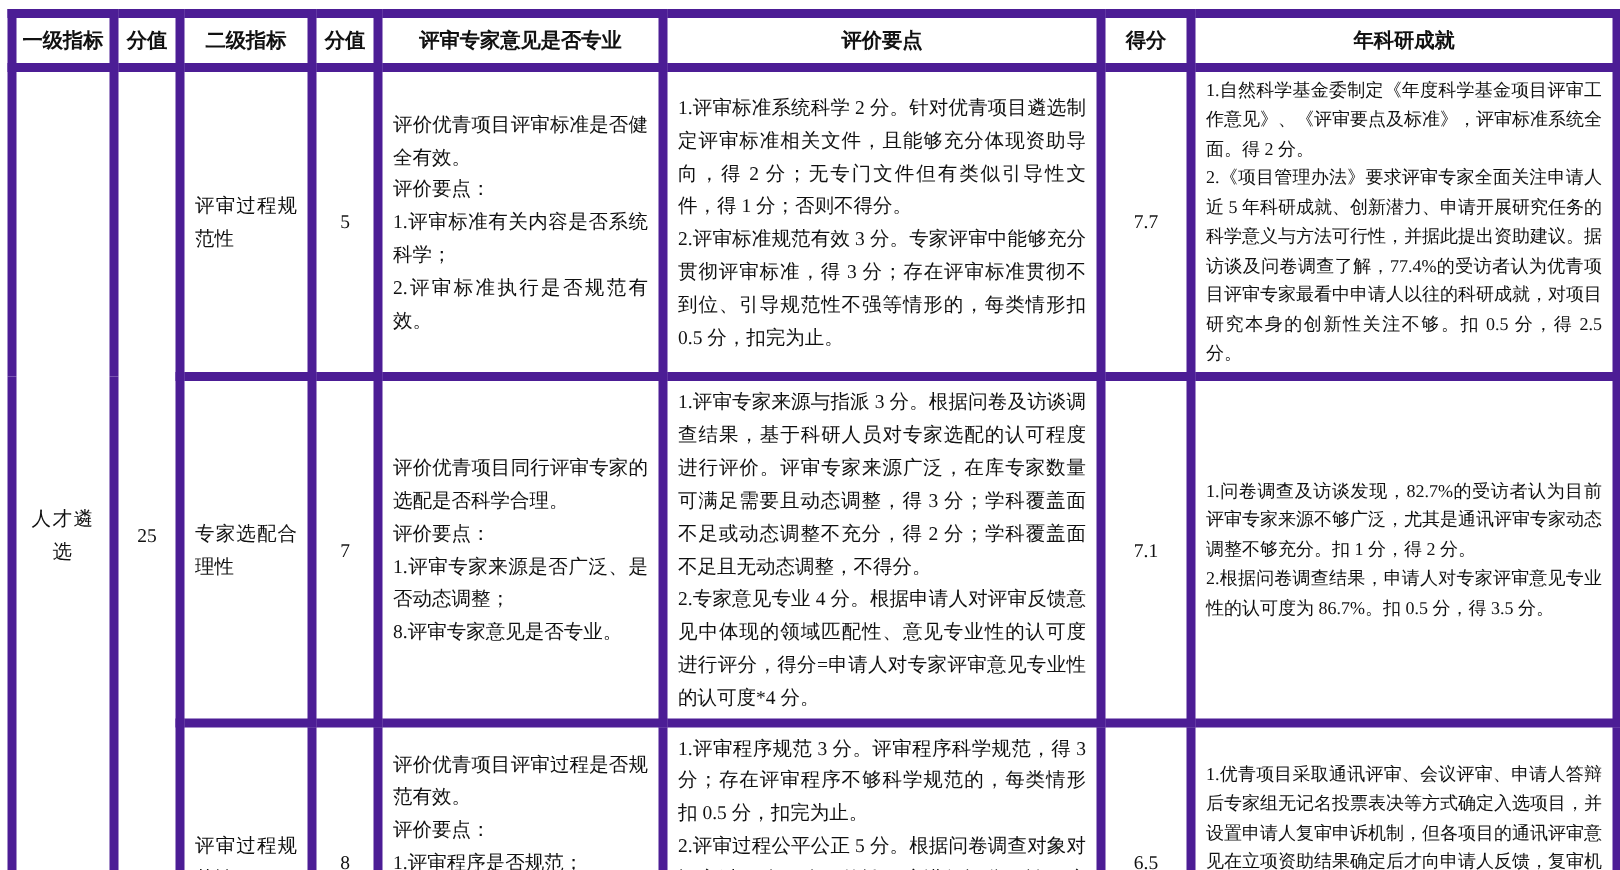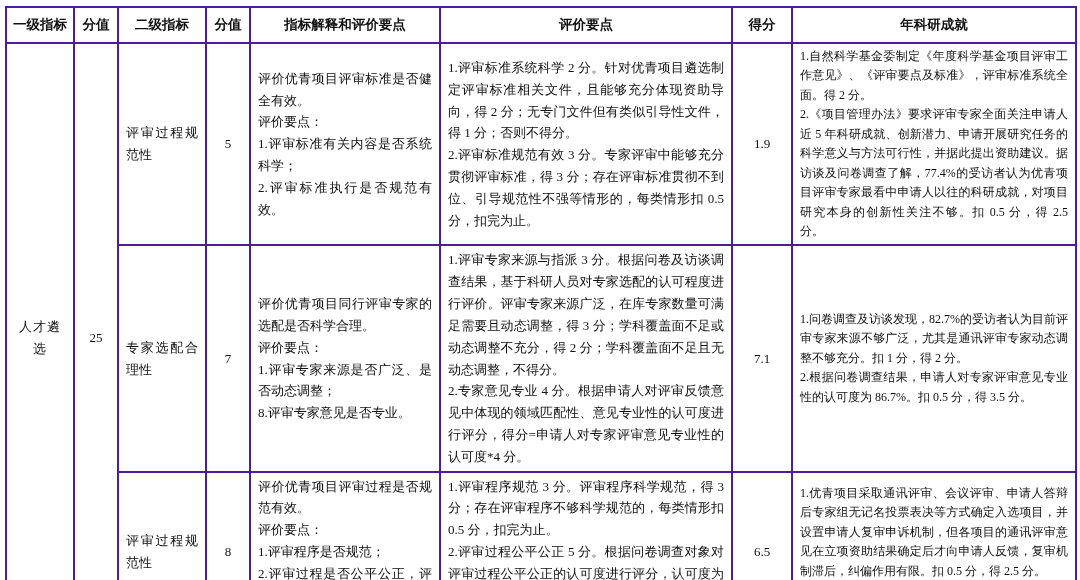--- a/index.html
+++ b/index.html
@@ -21,21 +21,21 @@
     box-sizing: border-box;
     padding: 6px 5px 5px 5px;
   }
   table.eval {
     border-collapse: collapse;
     width: 1070px;
     table-layout: fixed;
     background: #fff;
   }
   .eval th, .eval td {
-    border: 2px solid #4c1d95;
+    border: 6px solid #4c1d95;
     box-sizing: border-box;
     font-size: 13px;
     line-height: 1.68;
     padding: 3px 7px;
     vertical-align: middle;
     word-break: break-all;
   }
   .eval th {
     font-weight: bold;
     text-align: center;
@@ -80,39 +80,39 @@
       <col style="width:292px">
       <col style="width:60px">
       <col style="width:284px">
     </colgroup>
     <thead>
       <tr>
         <th>一级指标</th>
         <th>分值</th>
         <th>二级指标</th>
         <th>分值</th>
-        <th>指标解释和评价要点</th>
+        <th>评审专家意见是否专业</th>
         <th>评价要点</th>
         <th>得分</th>
         <th>年科研成就</th>
       </tr>
     </thead>
     <tbody>
       <tr class="r1">
         <td class="center" rowspan="3">人才遴选</td>
         <td class="num" rowspan="3">25</td>
         <td class="text">评审过程规范性</td>
         <td class="num">5</td>
         <td class="text">评价优青项目评审标准是否健全有效。
 评价要点：
 1.评审标准有关内容是否系统科学；
 2.评审标准执行是否规范有效。</td>
         <td class="text">1.评审标准系统科学 2 分。针对优青项目遴选制定评审标准相关文件，且能够充分体现资助导向，得 2 分；无专门文件但有类似引导性文件，得 1 分；否则不得分。
 2.评审标准规范有效 3 分。专家评审中能够充分贯彻评审标准，得 3 分；存在评审标准贯彻不到位、引导规范性不强等情形的，每类情形扣 0.5 分，扣完为止。</td>
-        <td class="num">1.9</td>
+        <td class="num">7.7</td>
         <td class="text-sm">1.自然科学基金委制定《年度科学基金项目评审工作意见》、《评审要点及标准》，评审标准系统全面。得 2 分。
 2.《项目管理办法》要求评审专家全面关注申请人近 5 年科研成就、创新潜力、申请开展研究任务的科学意义与方法可行性，并据此提出资助建议。据访谈及问卷调查了解，77.4%的受访者认为优青项目评审专家最看中申请人以往的科研成就，对项目研究本身的创新性关注不够。扣 0.5 分，得 2.5 分。</td>
       </tr>
       <tr class="r2">
         <td class="text">专家选配合理性</td>
         <td class="num">7</td>
         <td class="text">评价优青项目同行评审专家的选配是否科学合理。
 评价要点：
 1.评审专家来源是否广泛、是否动态调整；
 8.评审专家意见是否专业。</td>

